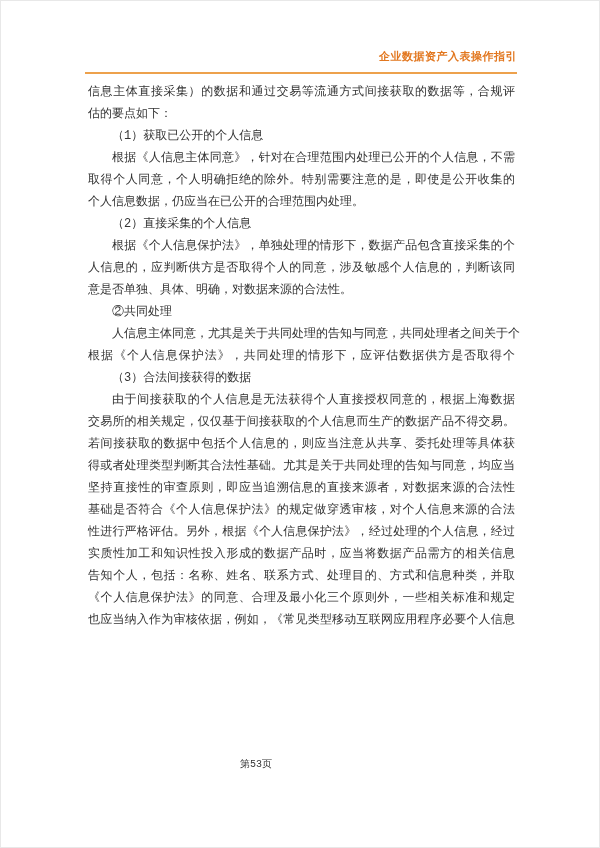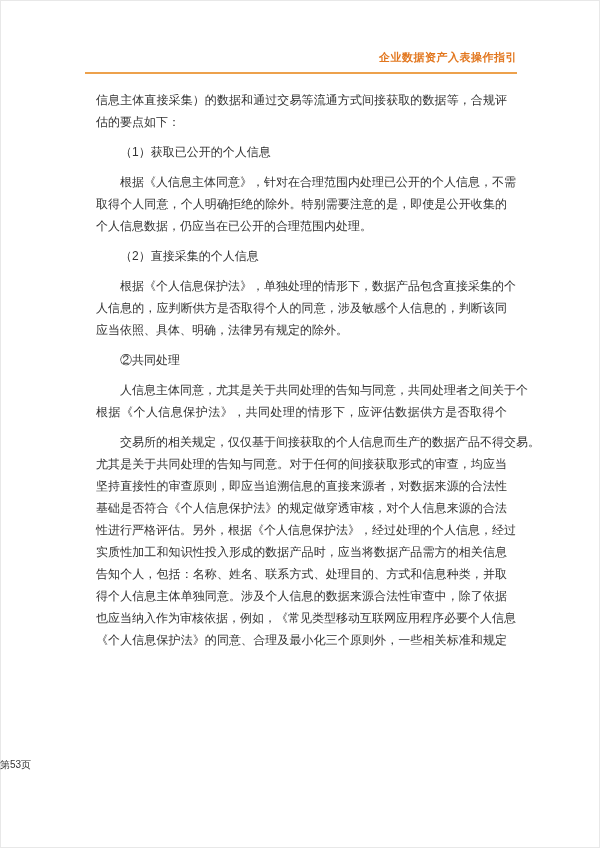--- a/index.html
+++ b/index.html
@@ -7,21 +7,21 @@
     padding: 0;
     background: #ffffff;
   }
   .page {
     position: relative;
     width: 600px;
     height: 848px;
     background: #ffffff;
     box-shadow: inset 0 0 0 1px #e8e8e8;
     overflow: hidden;
-    font-family: Liberation Sans, sans-serif;
+    font-family: Liberation Mono, monospace;
   }
   .header {
     position: absolute;
     top: 47px;
     left: 85px;
     width: 432px;
     text-align: right;
     padding-bottom: 7px;
     border-bottom: 2px solid #EDA14C;
   }
@@ -33,37 +33,38 @@
   }
   .content {
     position: absolute;
     top: 81px;
     left: 88px;
     width: 427px;
     font-size: 12px;
     line-height: 22px;
     color: #333333;
   }
-  .para { margin: 8px; }
+  .para { margin: 0; }
   .para .line {
     text-align: justify;
     text-align-last: justify;
     white-space: nowrap;
   }
   .para .line.last {
     text-align-last: left;
   }
   .para.indent .line:first-child {
     text-indent: 2em;
   }
   .footer {
     position: absolute;
     top: 754px;
     left: 0;
     width: 512px;
+    text-align: center;
   }
   .page-number {
     font-size: 10px;
     color: #333333;
   }
 </style>
 </head>
 <body>
 
 <div class="page">
@@ -83,39 +84,43 @@
         <div class="line">根据《人信息主体同意》，针对在合理范围内处理已公开的个人信息，不需</div>
         <div class="line">取得个人同意，个人明确拒绝的除外。特别需要注意的是，即使是公开收集的</div>
         <div class="line last">个人信息数据，仍应当在已公开的合理范围内处理。</div>
       </div>
       <div class="para indent">
         <div class="line last">（2）直接采集的个人信息</div>
       </div>
       <div class="para indent">
         <div class="line">根据《个人信息保护法》，单独处理的情形下，数据产品包含直接采集的个</div>
         <div class="line">人信息的，应判断供方是否取得个人的同意，涉及敏感个人信息的，判断该同</div>
-        <div class="line last">应当依照、具体、明确，法律另有规定的除外。</div>
+        <div class="line last">意是否单独、具体、明确，对数据来源的合法性。</div>
       </div>
       <div class="para indent">
         <div class="line last">②共同处理</div>
       </div>
       <div class="para indent">
         <div class="line">人信息主体同意，尤其是关于共同处理的告知与同意，共同处理者之间关于个</div>
         <div class="line">根据《个人信息保护法》，共同处理的情形下，应评估数据供方是否取得个</div>
       </div>
       <div class="para indent">
+        <div class="line last">（3）合法间接获得的数据</div>
+      </div>
+      <div class="para indent">
+        <div class="line">由于间接获取的个人信息是无法获得个人直接授权同意的，根据上海数据</div>
         <div class="line">交易所的相关规定，仅仅基于间接获取的个人信息而生产的数据产品不得交易。</div>
-        <div class="line">尤其是关于共同处理的告知与同意。对于任何的间接获取形式的审查，均应当</div>
+        <div class="line">若间接获取的数据中包括个人信息的，则应当注意从共享、委托处理等具体获</div>
+        <div class="line">得或者处理类型判断其合法性基础。尤其是关于共同处理的告知与同意，均应当</div>
         <div class="line">坚持直接性的审查原则，即应当追溯信息的直接来源者，对数据来源的合法性</div>
         <div class="line">基础是否符合《个人信息保护法》的规定做穿透审核，对个人信息来源的合法</div>
         <div class="line">性进行严格评估。另外，根据《个人信息保护法》，经过处理的个人信息，经过</div>
         <div class="line">实质性加工和知识性投入形成的数据产品时，应当将数据产品需方的相关信息</div>
         <div class="line">告知个人，包括：名称、姓名、联系方式、处理目的、方式和信息种类，并取</div>
-        <div class="line">得个人信息主体单独同意。涉及个人信息的数据来源合法性审查中，除了依据</div>
+        <div class="line">《个人信息保护法》的同意、合理及最小化三个原则外，一些相关标准和规定</div>
         <div class="line">也应当纳入作为审核依据，例如，《常见类型移动互联网应用程序必要个人信息</div>
-        <div class="line">《个人信息保护法》的同意、合理及最小化三个原则外，一些相关标准和规定</div>
       </div>
     </div>
 
   <div class="footer">
     <span class="page-number">第53页</span>
   </div>
 </div>
 
 </body></html>

